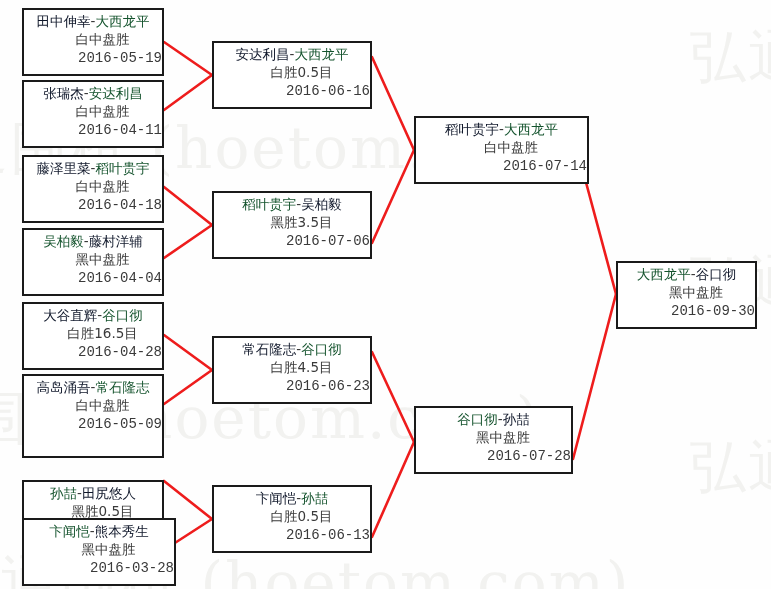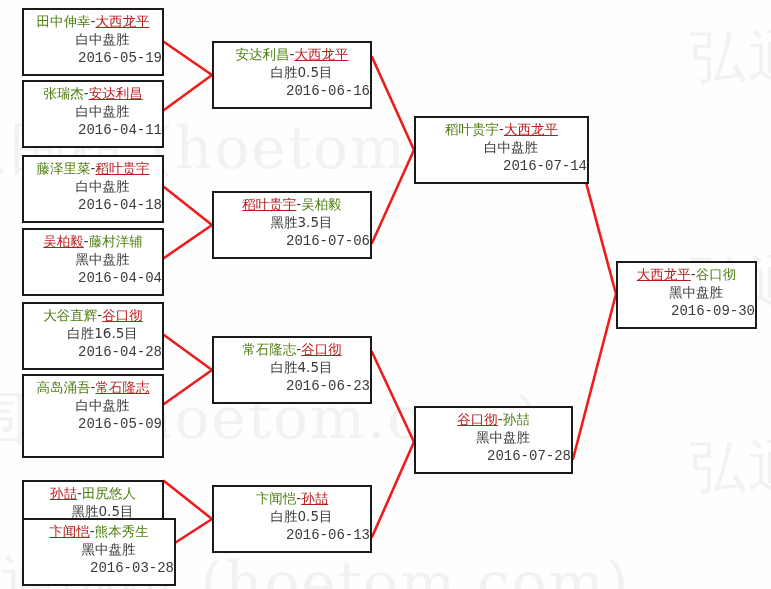--- a/index.html
+++ b/index.html
@@ -64,22 +64,22 @@
   .match .result{
     font-size:13.5px;
     padding-left:19px;
   }
   .match .date{
     font-size:14px;
     font-family:Liberation Mono, monospace;
     letter-spacing:0px;
     text-align:right;
   }
-  .win{color:#b91c1c;text-decoration:underline;}
-  .lose{color:#4d7c0f;}
+  .win{color:#14532d;}
+  .lose{color:#0f172a;}
   .dash{color:#3a3a3a;}
 </style>
 </head>
 <body>
 
 <div id="bracket">
 
   <div class="watermark-layer">
     <div class="wm wm-a">弘通围棋 (hoetom.com)</div>
     <div class="wm wm-b">弘通围棋 (hoetom.com)</div>

